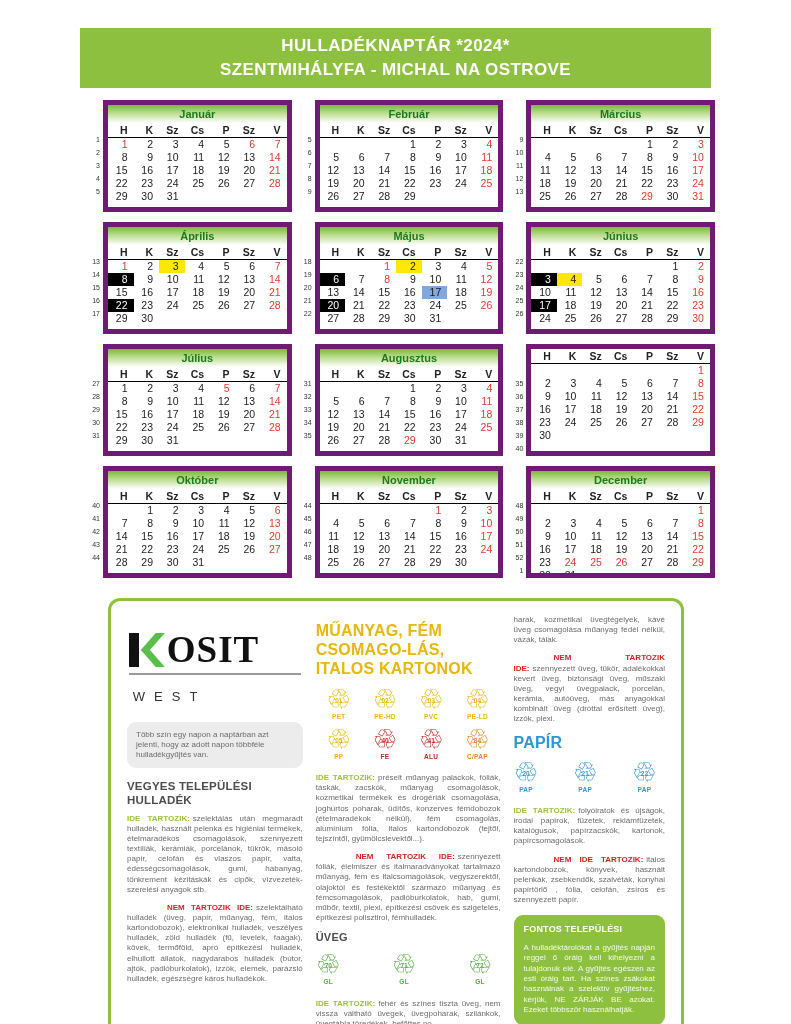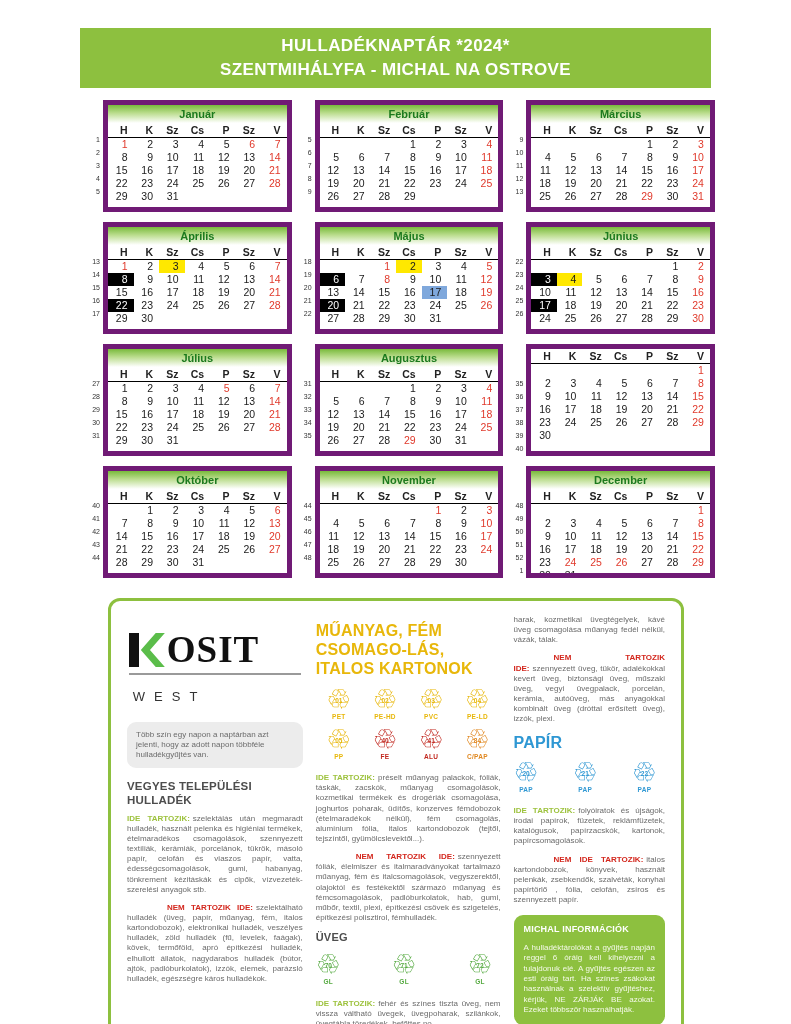--- a/index.html
+++ b/index.html
@@ -889,18 +889,18 @@
           <div class="code" style="color: rgb(46, 151, 211);">PAP</div>
         </div>
       </div>
     <p class="para">
       <span class="lbl inc">IDE TARTOZIK:</span><span>folyóiratok és újságok, irodai papírok, füzetek, reklámfüzetek, katalógusok, papírzacskók, kartonok, papírcsomagolások.</span>
     </p>
     <p class="para">
       <span class="lbl exc">NEM IDE TARTOZIK:</span><span>italos kartondobozok, könyvek, használt pelenkák, zsebkendők, szalvéták, konyhai papírtörlő , fólia, celofán, zsíros és szennyezett papír.</span>
     </p>
     <div class="important">
-      <div class="ititle">MICHAL INFORMÁCIÓK</div>
+      <div class="ititle">FONTOS TELEPÜLÉSI</div>
       <div class="itext">A hulladéktárolókat a gyűjtés napján reggel 6 óráig kell kihelyezni a tulajdonuk elé. A gyűjtés egészen az esti óráig tart. Ha színes zsákokat használnak a szelektív gyűjtéshez, kérjük, NE ZÁRJÁK BE azokat. Ezeket többször használhatják.</div>
     </div>
   </div>
 
 </div>
 
 </body></html>

